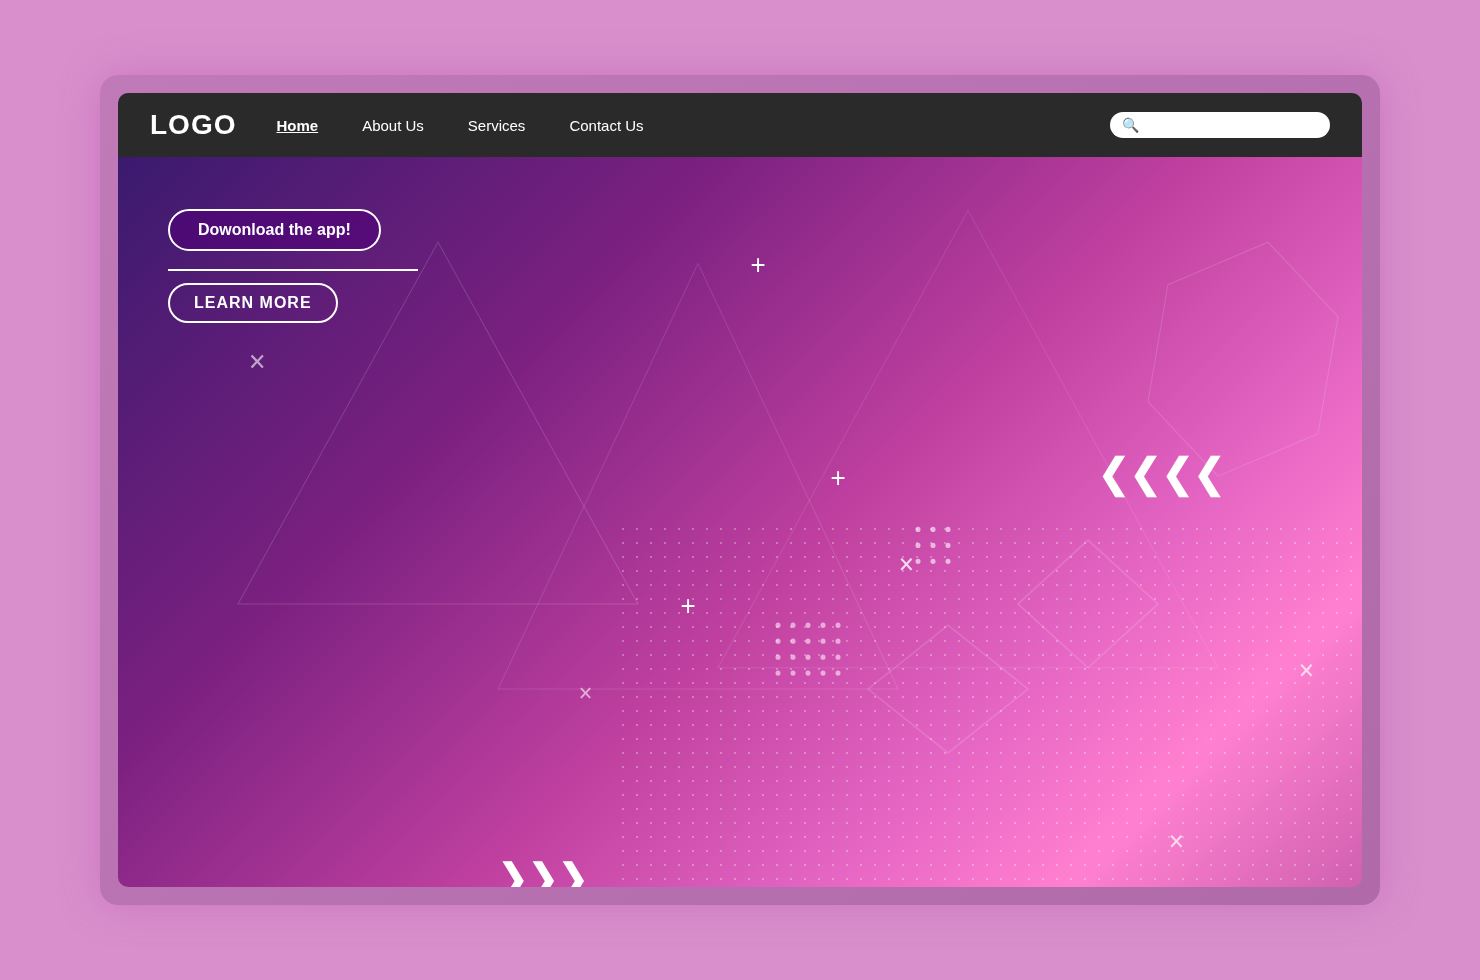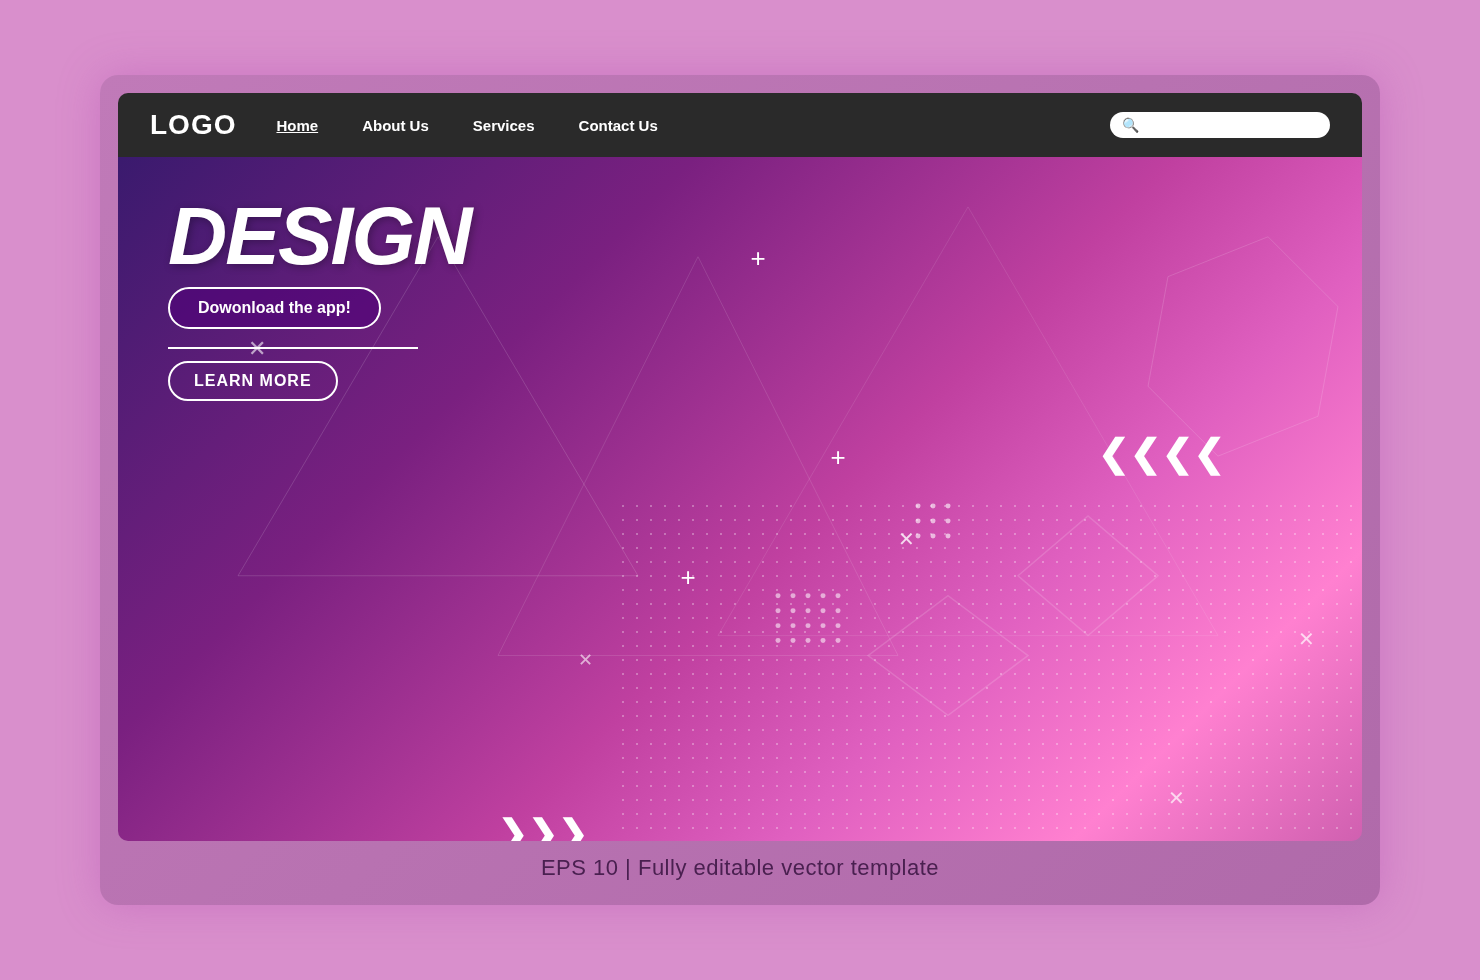--- a/index.html
+++ b/index.html
@@ -57,21 +57,21 @@
     .nav-links {
       display: flex;
       align-items: center;
       gap: 44px;
       flex: 1;
     }
 
     .nav-link {
       color: #ffffff;
       font-size: 15px;
-      font-weight: 700;
+      font-weight: 400;
       text-decoration: none;
       white-space: nowrap;
       cursor: pointer;
     }
 
     .nav-link.active {
       text-decoration: underline;
       font-weight: 700;
     }
 
@@ -288,29 +288,27 @@
         </g>
 
         <text x="980" y="310" fill="white" font-size="38" font-weight="900">❮❮❮❮</text>
 
         <text x="380" y="690" fill="white" font-size="36" font-weight="900">❯❯❯</text>
       </svg>
 
       <div class="halftone-overlay"></div>
 
       <div class="hero-content">
-        <div class="hero-title">DESIGN</div>
 
         <button class="download-btn">Dowonload the app!</button>
 
         <div class="divider-line"></div>
 
 
 
         <button class="learn-more-btn">LEARN MORE</button>
       </div>
 
     </div>
 
   </div>
 
-  <div class="caption">EPS 10 | Fully editable vector template</div>
 </div>
 
 </body></html>

